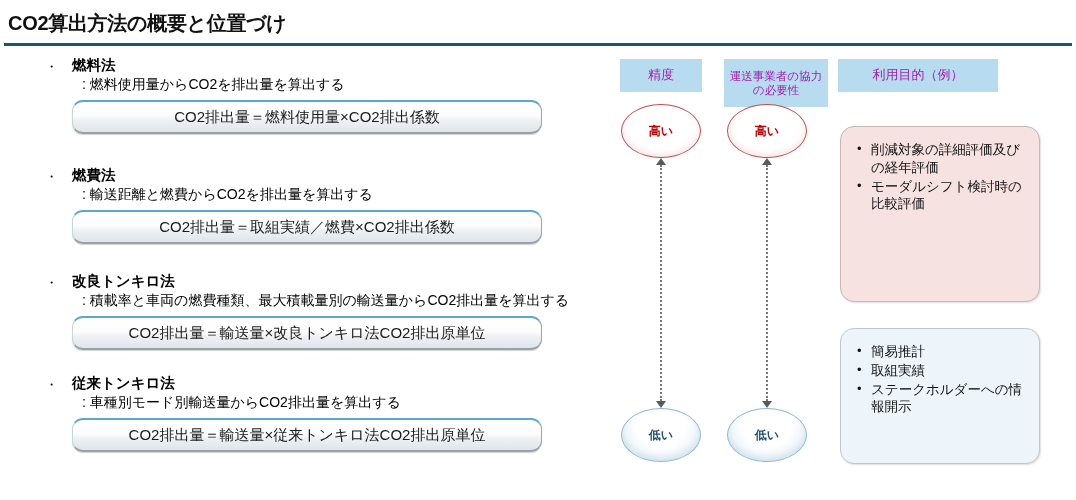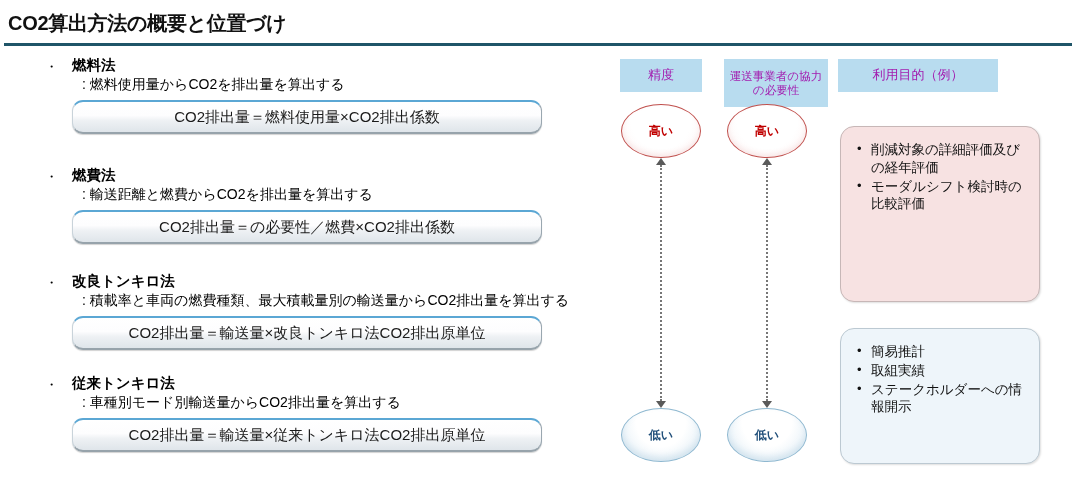--- a/index.html
+++ b/index.html
@@ -215,21 +215,21 @@
     <div class="formula-box">
       <span class="formula-text">CO2排出量＝燃料使用量×CO2排出係数</span>
     </div>
   </div>
 
   <div class="method" style="top:110px;">
     <span class="method-bullet">・</span>
     <span class="method-name">燃費法</span>
     <span class="method-desc">: 輸送距離と燃費からCO2を排出量を算出する</span>
     <div class="formula-box">
-      <span class="formula-text">CO2排出量＝の必要性／燃費×CO2排出係数</span>
+      <span class="formula-text">CO2排出量＝取組実績／燃費×CO2排出係数</span>
     </div>
   </div>
 
   <div class="method" style="top:216px;">
     <span class="method-bullet">・</span>
     <span class="method-name">改良トンキロ法</span>
     <span class="method-desc">: 積載率と車両の燃費種類、最大積載量別の輸送量からCO2排出量を算出する</span>
     <div class="formula-box">
       <span class="formula-text">CO2排出量＝輸送量×改良トンキロ法CO2排出原単位</span>
     </div>

